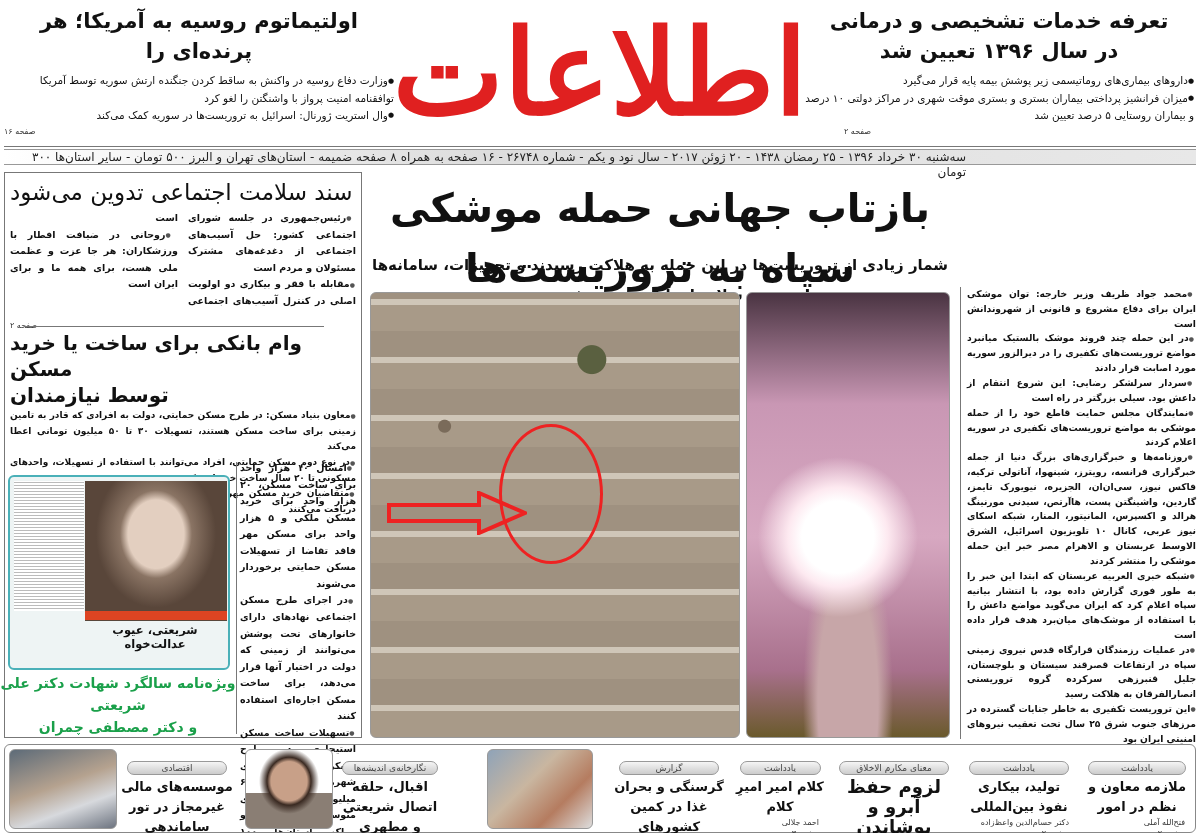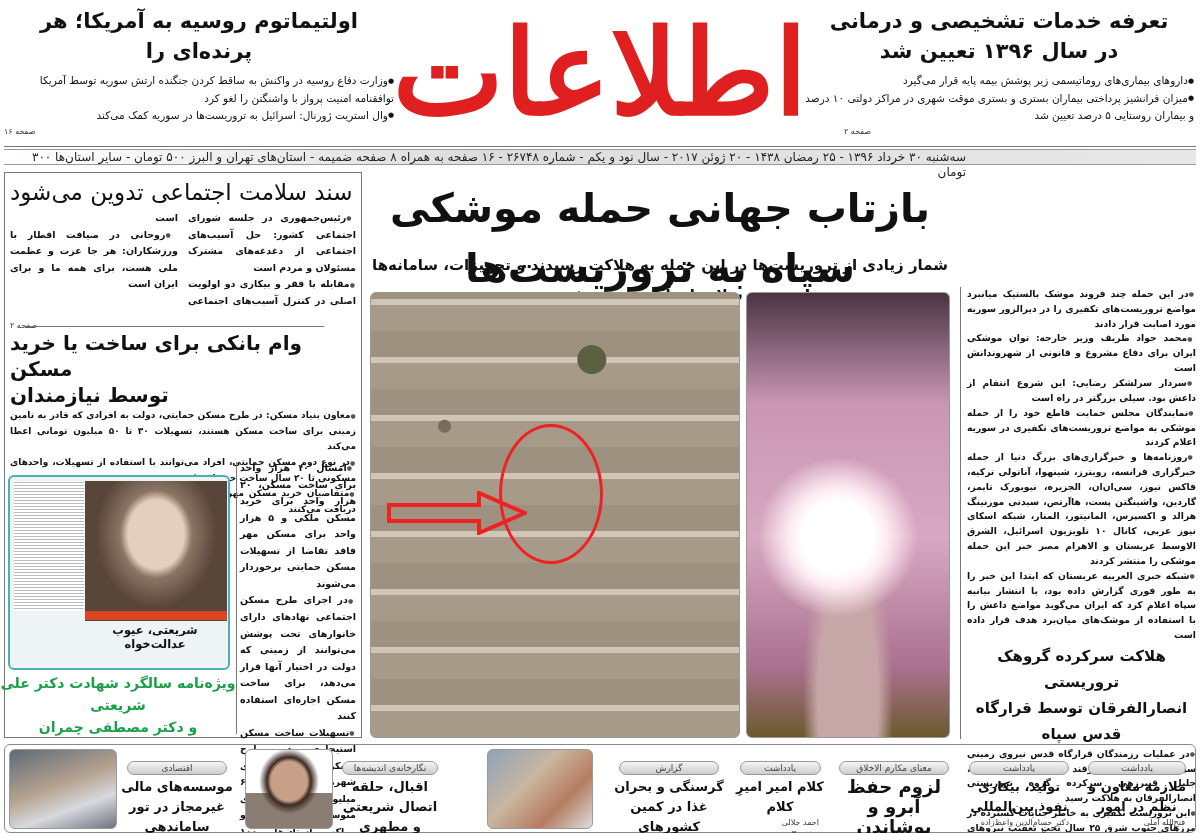--- a/index.html
+++ b/index.html
@@ -85,27 +85,26 @@
 
 <div class="photo sat">
   <svg class="arrow" viewBox="0 0 140 44">
       <path d="M2 14 H92 V2 L138 22 L92 42 V30 H2 Z" fill="none" stroke="#e22" stroke-width="4"></path>
     </svg>
   <div class="circle"></div>
 </div>
 <div class="photo launch"></div>
 
 <div class="right-col">
+  <p>محمد جواد ظریف وزیر خارجه: توان موشکی ایران برای دفاع مشروع و قانونی از شهروندانش است</p>
   <p>در این حمله چند فروند موشک بالستیک میانبرد مواضع تروریست‌های تکفیری را در دیرالزور سوریه مورد اصابت قرار دادند</p>
-  <p>محمد جواد ظریف وزیر خارجه: توان موشکی ایران برای دفاع مشروع و قانونی از شهروندانش است</p>
   <p>سردار سرلشکر رضایی: این شروع انتقام از داعش بود. سیلی بزرگتر در راه است</p>
   <p>نمایندگان مجلس حمایت قاطع خود را از حمله موشکی به مواضع تروریست‌های تکفیری در سوریه اعلام کردند</p>
   <p>روزنامه‌ها و خبرگزاری‌های بزرگ دنیا از جمله خبرگزاری فرانسه، رویترز، شینهوا، آناتولی ترکیه، فاکس نیوز، سی‌ان‌ان، الجزیره، نیویورک تایمز، گاردین، واشینگتن پست، هاآرتص، سیدنی مورنینگ هرالد و اکسپرس، المانیتور، المنار، شبکه اسکای نیوز عربی، کانال ۱۰ تلویزیون اسرائیل، الشرق الاوسط عربستان و الاهرام مصر خبر این حمله موشکی را منتشر کردند</p>
   <p>شبکه خبری العربیه عربستان که ابتدا این خبر را به طور فوری گزارش داده بود، با انتشار بیانیه سپاه اعلام کرد که ایران می‌گوید مواضع داعش را با استفاده از موشک‌های میان‌برد هدف قرار داده است</p>
-  <h4><span>هلاکت سرکرده گروهک تروریستی</span><br><span>انصارالفرقان توسط قرارگاه قدس سپاه</span></h4>
   <p>در عملیات رزمندگان قرارگاه قدس نیروی زمینی سپاه در ارتفاعات قصرقند سیستان و بلوچستان، جلیل قنبرزهی سرکرده گروه تروریستی انصارالفرقان به هلاکت رسید</p>
   <p>این تروریست تکفیری به خاطر جنایات گسترده در مرزهای جنوب شرق ۲۵ سال تحت تعقیب نیروهای امنیتی ایران بود</p>
 
 </div>
 
 <div class="box" style="left:4px;top:172px;width:358px;height:566px"></div>
 
 <div class="abs" style="left:10px;top:174px;width:346px">
   <h3 style="font-size:23px;line-height:36px">سند سلامت اجتماعی تدوین می‌شود</h3>
   <div class="col-text" style="column-count:2;column-gap:10px;column-rule:0;height:108px;font-weight:bold">

